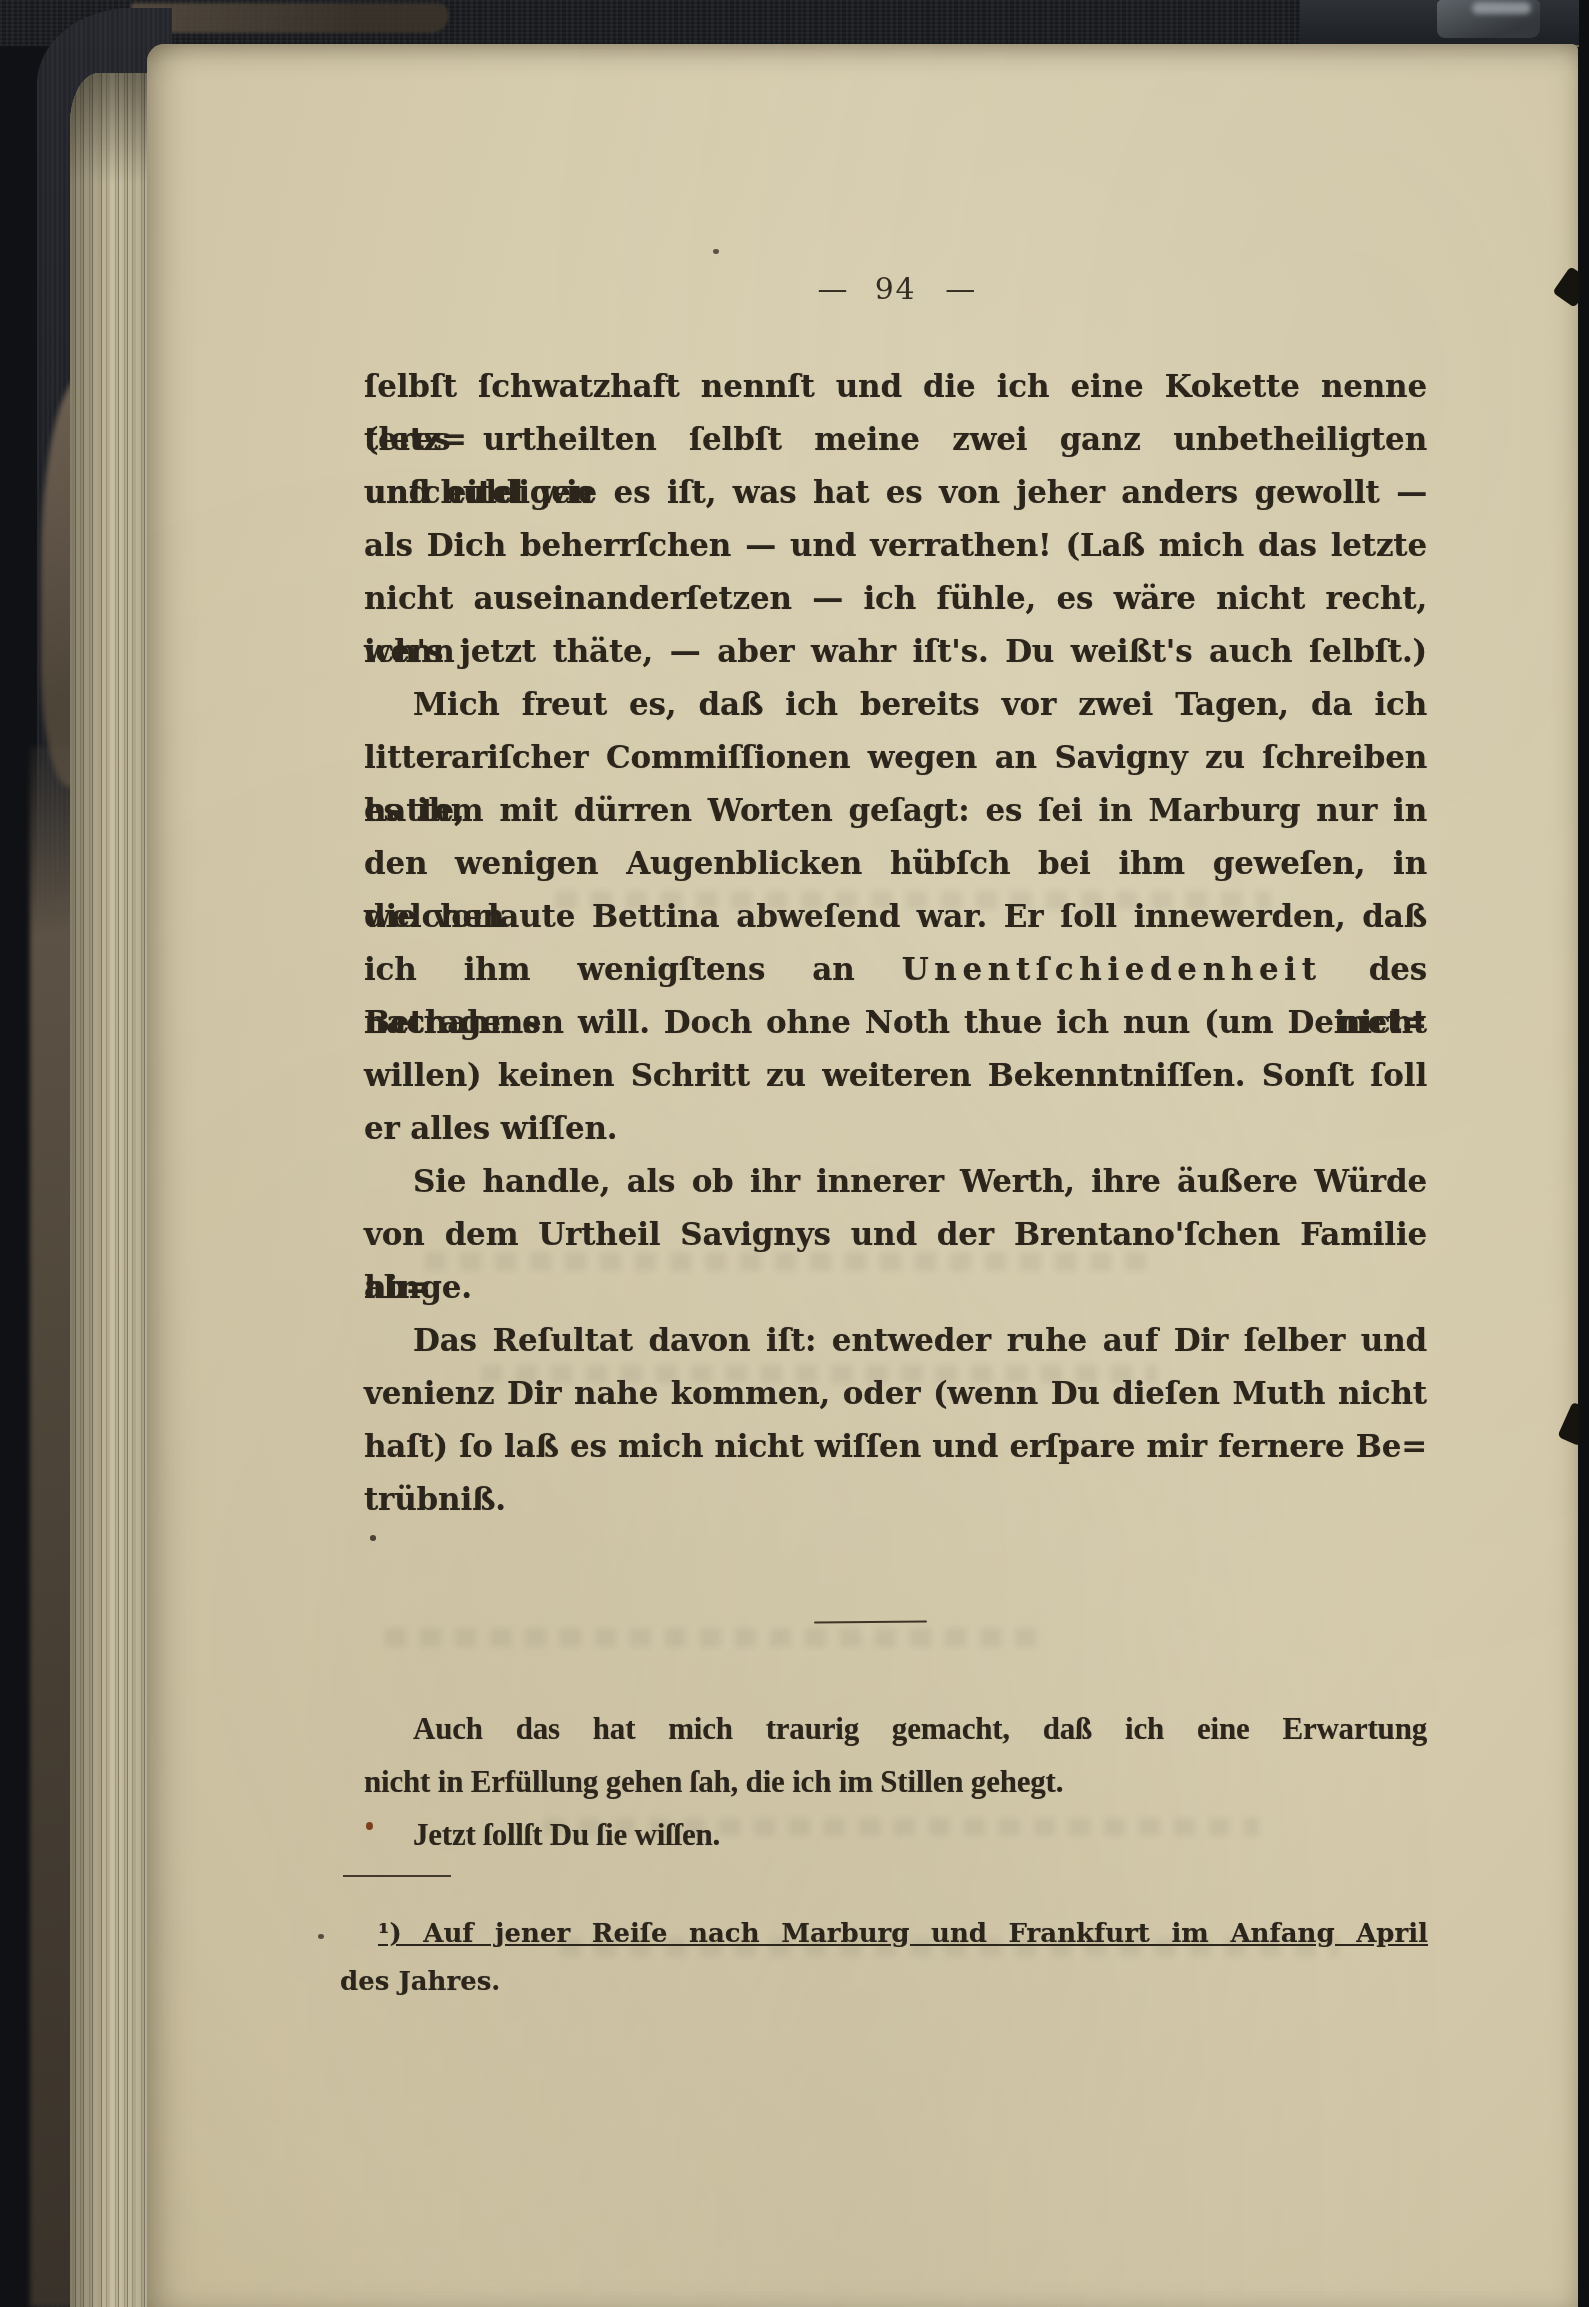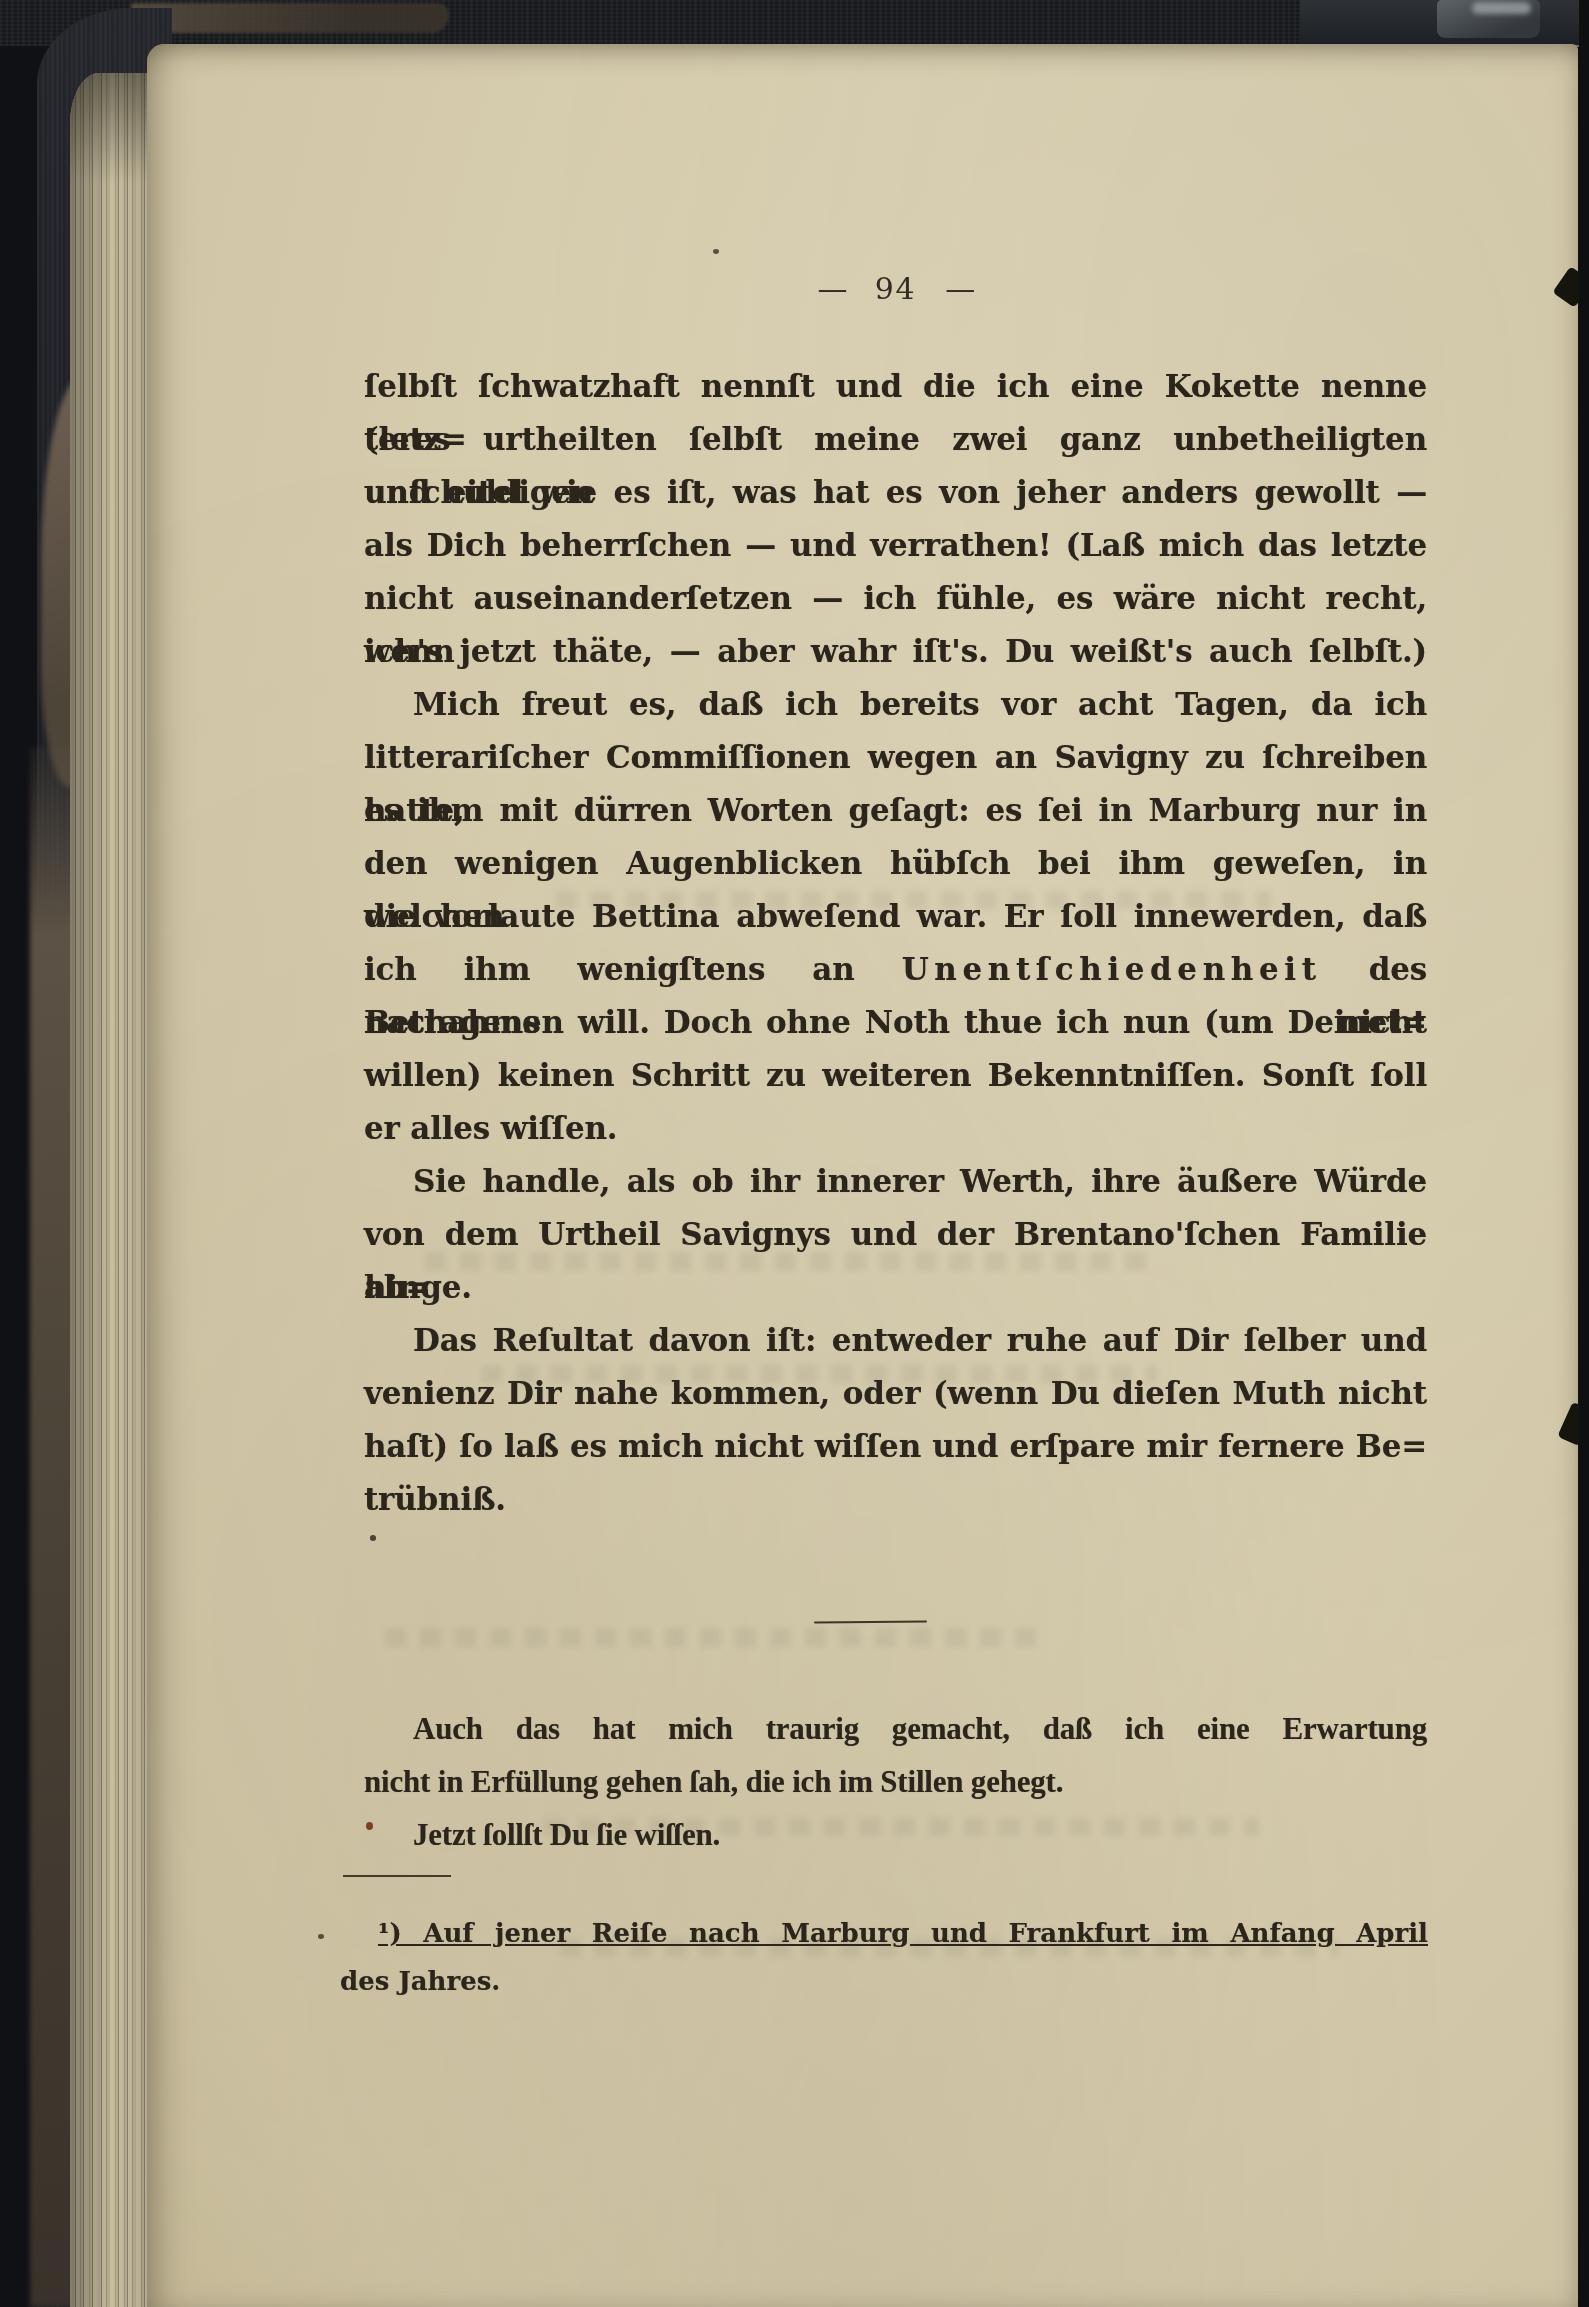--- a/index.html
+++ b/index.html
@@ -105,21 +105,21 @@
         <span class="dash">—</span><span class="num">94</span><span class="dash">—</span>
       </div>
 
       <div id="body-lines">
           <div class="line j"><span>ſelbſt ſchwatzhaft nennſt und die ich eine Kokette nenne (letz=</span></div>
           <div class="line j"><span>teres urtheilten ſelbſt meine zwei ganz unbetheiligten unſchuldigen</span></div>
           <div class="line j"><span>und eitel wie es iſt, was hat es von jeher anders gewollt —</span></div>
           <div class="line j"><span>als Dich beherrſchen — und verrathen! (Laß mich das letzte</span></div>
           <div class="line j"><span>nicht auseinanderſetzen — ich fühle, es wäre nicht recht, wenn</span></div>
           <div class="line j"><span>ich's jetzt thäte, — aber wahr iſt's.  Du weißt's auch ſelbſt.)</span></div>
-          <div class="line j ind"><span>Mich freut es, daß ich bereits vor acht Tagen, da ich</span></div>
+          <div class="line j ind"><span>Mich freut es, daß ich bereits vor zwei Tagen, da ich</span></div>
           <div class="line j"><span>litterariſcher Commiſſionen wegen an Savigny zu ſchreiben hatte,</span></div>
           <div class="line j"><span>es ihm mit dürren Worten geſagt: es ſei in Marburg nur in</span></div>
           <div class="line j"><span>den wenigen Augenblicken hübſch bei ihm geweſen, in welchen</span></div>
           <div class="line j"><span>die vorlaute Bettina abweſend war.  Er ſoll innewerden, daß</span></div>
           <div class="line j"><span>ich ihm wenigſtens an </span><span class="sperr">Unentſchiedenheit</span><span> des Betragens nicht</span></div>
           <div class="line j"><span>nachahmen will.  Doch ohne Noth thue ich nun (um Deinet=</span></div>
           <div class="line j"><span>willen) keinen Schritt zu weiteren Bekenntniſſen.  Sonſt ſoll</span></div>
           <div class="line"><span>er alles wiſſen.</span></div>
           <div class="line j ind"><span>Sie handle, als ob ihr innerer Werth, ihre äußere Würde</span></div>
           <div class="line j"><span>von dem Urtheil Savignys und der Brentano'ſchen Familie ab=</span></div>

